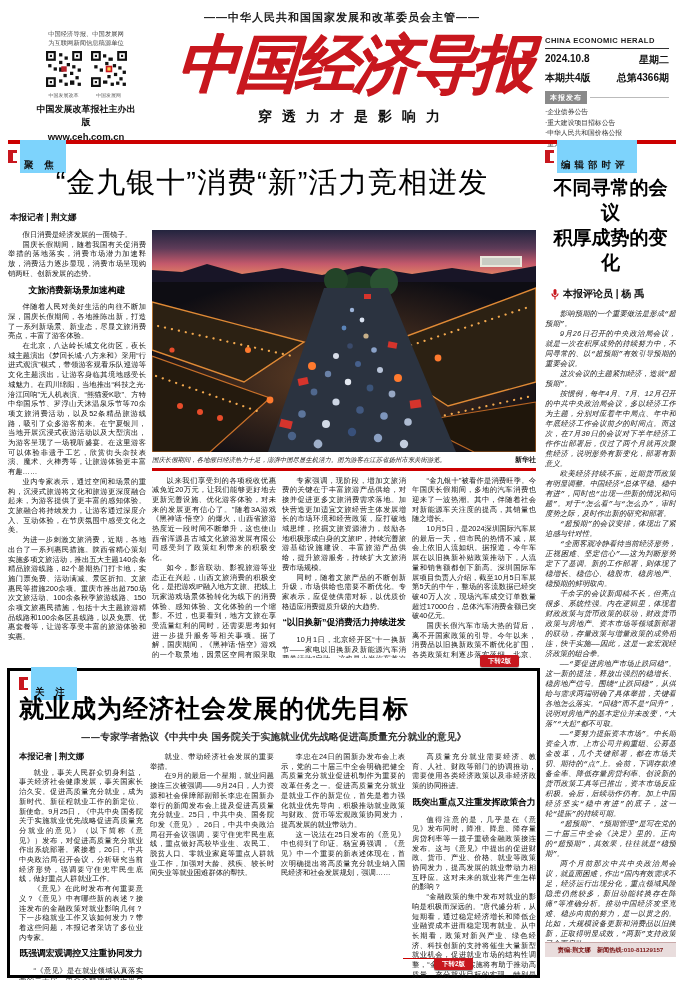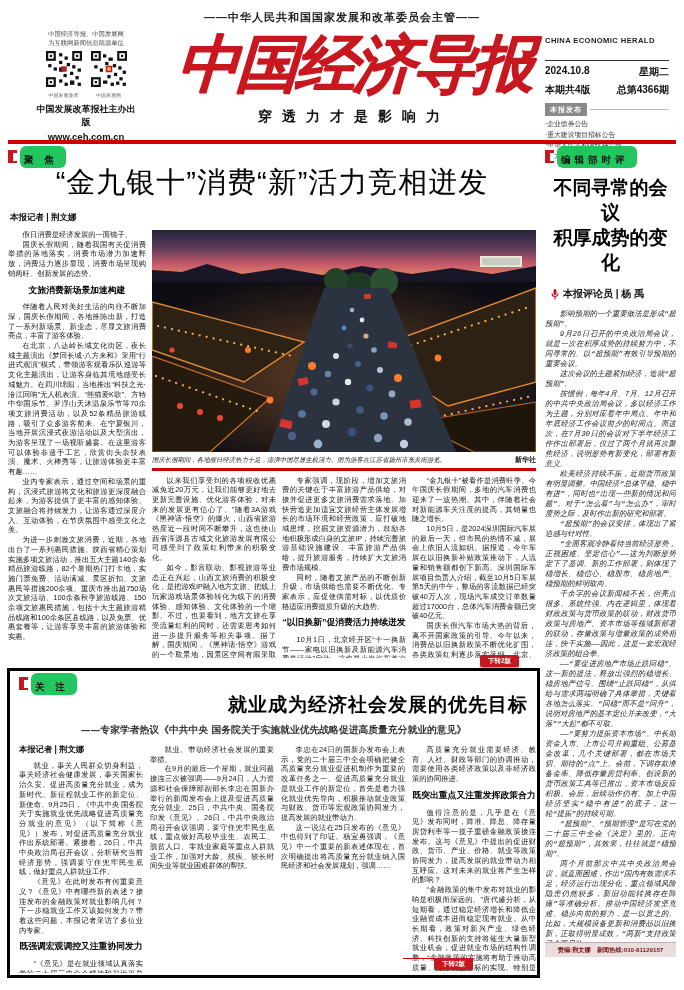--- a/index.html
+++ b/index.html
@@ -15,34 +15,34 @@
   .qr { width:36px; height:36px; }
   .qr-cap { font-size:5px; color:#666; margin-top:1px; }
   .publisher { font-size:9px; font-weight:bold; margin-top:5px; color:#111; }
   .website { font-size:9.5px; font-weight:bold; color:#111; margin-top:2px; }
   .mast-title { position:absolute; top:22px; left:168px; width:372px; text-align:center;
       font-family:"DejaVu Serif", serif; font-weight:bold; font-style:italic;
       font-size:62px; color:#c8171e; letter-spacing:-3px; white-space:nowrap;
       text-shadow:1px 1px 0 #c8171e; transform:skewX(-3deg); }
   .slogan { position:absolute; top:108px; left:168px; width:372px; text-align:center; font-size:14px; font-weight:bold; letter-spacing:10px; color:#111; }
   .mast-right { position:absolute; top:36px; left:545px; width:124px; }
-  .mr-en { font-size:7.6px; font-weight:bold; letter-spacing:.4px; border-bottom:1.5px solid #333; padding-bottom:15px; color:#222; }
+  .mr-en { font-size:7.6px; font-weight:bold; letter-spacing:.4px; border-bottom:1.5px solid #333; padding-bottom:3px; color:#222; }
   .mr-row { display:flex; justify-content:space-between; font-size:10px; font-weight:bold; margin-top:4px; color:#111; }
   .mr-pub { display:flex; align-items:center; margin-top:6px; }
   .mr-pub-tag { background:#8a8a8a; color:#fff; font-size:7px; padding:1.5px 5px; font-weight:bold; letter-spacing:1px; }
   .mr-pub-line { flex:1; height:1px; background:#bbb; margin-left:3px; }
   .notices { margin-top:3px; }
   .notices p { font-size:6.8px; line-height:10.6px; color:#333; }
   .red-rule { position:absolute; top:140px; left:8px; width:668px; height:4px; background:#c00; }
 
   
   .tag { display:flex; align-items:center; height:13px; }
   .tag-mark { width:9px; height:13px; background:#c8171e; position:relative; margin-right:3px; }
   .tag-mark::after { content:""; position:absolute; right:0; top:2.5px; width:4px; height:8px; background:#fff; }
-  .tag-label { background:#22c55e; font-size:9.5px; font-weight:bold; letter-spacing:4px; padding:8px 8px 1px 4px; color:#111; white-space:nowrap;border-radius:6px; }
+  .tag-label { background:#7dd3fc; font-size:9.5px; font-weight:bold; letter-spacing:4px; padding:19px 8px 1px 4px; color:#111; white-space:nowrap; }
 
   
   .main-article { position:absolute; top:150px; left:8px; width:528px; height:508px; }
   .main-headline { text-align:center; font-size:29px; font-weight:normal; letter-spacing:1px; color:#000; }
   .main-byline { font-size:8.5px; font-weight:bold; margin:9px 0 6px 2px; color:#111; }
   .main-cols { display:flex; }
   .bodytext { font-size:7.3px; line-height:9.7px; text-align:justify; color:#141414; overflow:hidden; }
   .bodytext p { text-indent:2em; }
   .col-subhead { text-align:center; font-weight:bold; font-size:8.8px; margin:7px 0; text-indent:0; color:#000; }
   .mcol1 { width:138px; height:436px; margin-right:6px; flex:none; }
@@ -62,21 +62,21 @@
   .ed-headline { text-align:center; font-size:19px; font-weight:bold; line-height:25px; margin-top:12px; color:#000; }
   .ed-byline { display:flex; align-items:center; justify-content:flex-start; margin:12px 0 8px 6px; font-size:10px; font-weight:bold; color:#111; }
   .ed-byline svg { margin-right:4px; }
   .kai { font-family:Liberation Mono, monospace; font-style:italic; }
   .ed-body { font-size:7.4px; line-height:10px; text-align:justify; color:#1a1a1a; height:636px; overflow:hidden; }
   .ed-body p { text-indent:2em; }
   .ed-footer { position:absolute; top:792px; left:0; width:131px; background:#e9dddd; border-top:1px solid #c9a9a9; text-align:center; font-size:6.2px; color:#7a1515; padding:2.5px 0; font-weight:bold; }
 
   
   .bottom-box { position:absolute; top:668px; left:7px; width:533px; height:310px; border:3px solid #000000; background:#fff; padding:6px 9px; }
-  .bottom-headline { text-align:right; font-size:19px; font-weight:bold; letter-spacing:1px; margin-top:2px; color:#000; }
+  .bottom-headline { text-align:left; font-size:25px; font-weight:bold; letter-spacing:1px; margin-top:2px; color:#000; }
   .bottom-subhead { text-align:center; font-size:9.8px; font-weight:bold; color:#333; margin-top:6px; font-family:"DejaVu Serif", serif; }
   .bottom-cols { display:flex; gap:7px; margin-top:8px; }
   .bcol { width:124px; height:228px; flex:none; }
   .bottom-byline { font-size:8.3px; font-weight:bold; margin-bottom:6px; color:#111; text-indent:0; }
   .goto-bottom { right:64px; bottom:5px; left:auto; position:absolute; }
   .end-rule { position:absolute; right:64px; bottom:16px; width:70px; height:1.5px; background:#c00; }
 </style>
 </head>
 <body>
 

